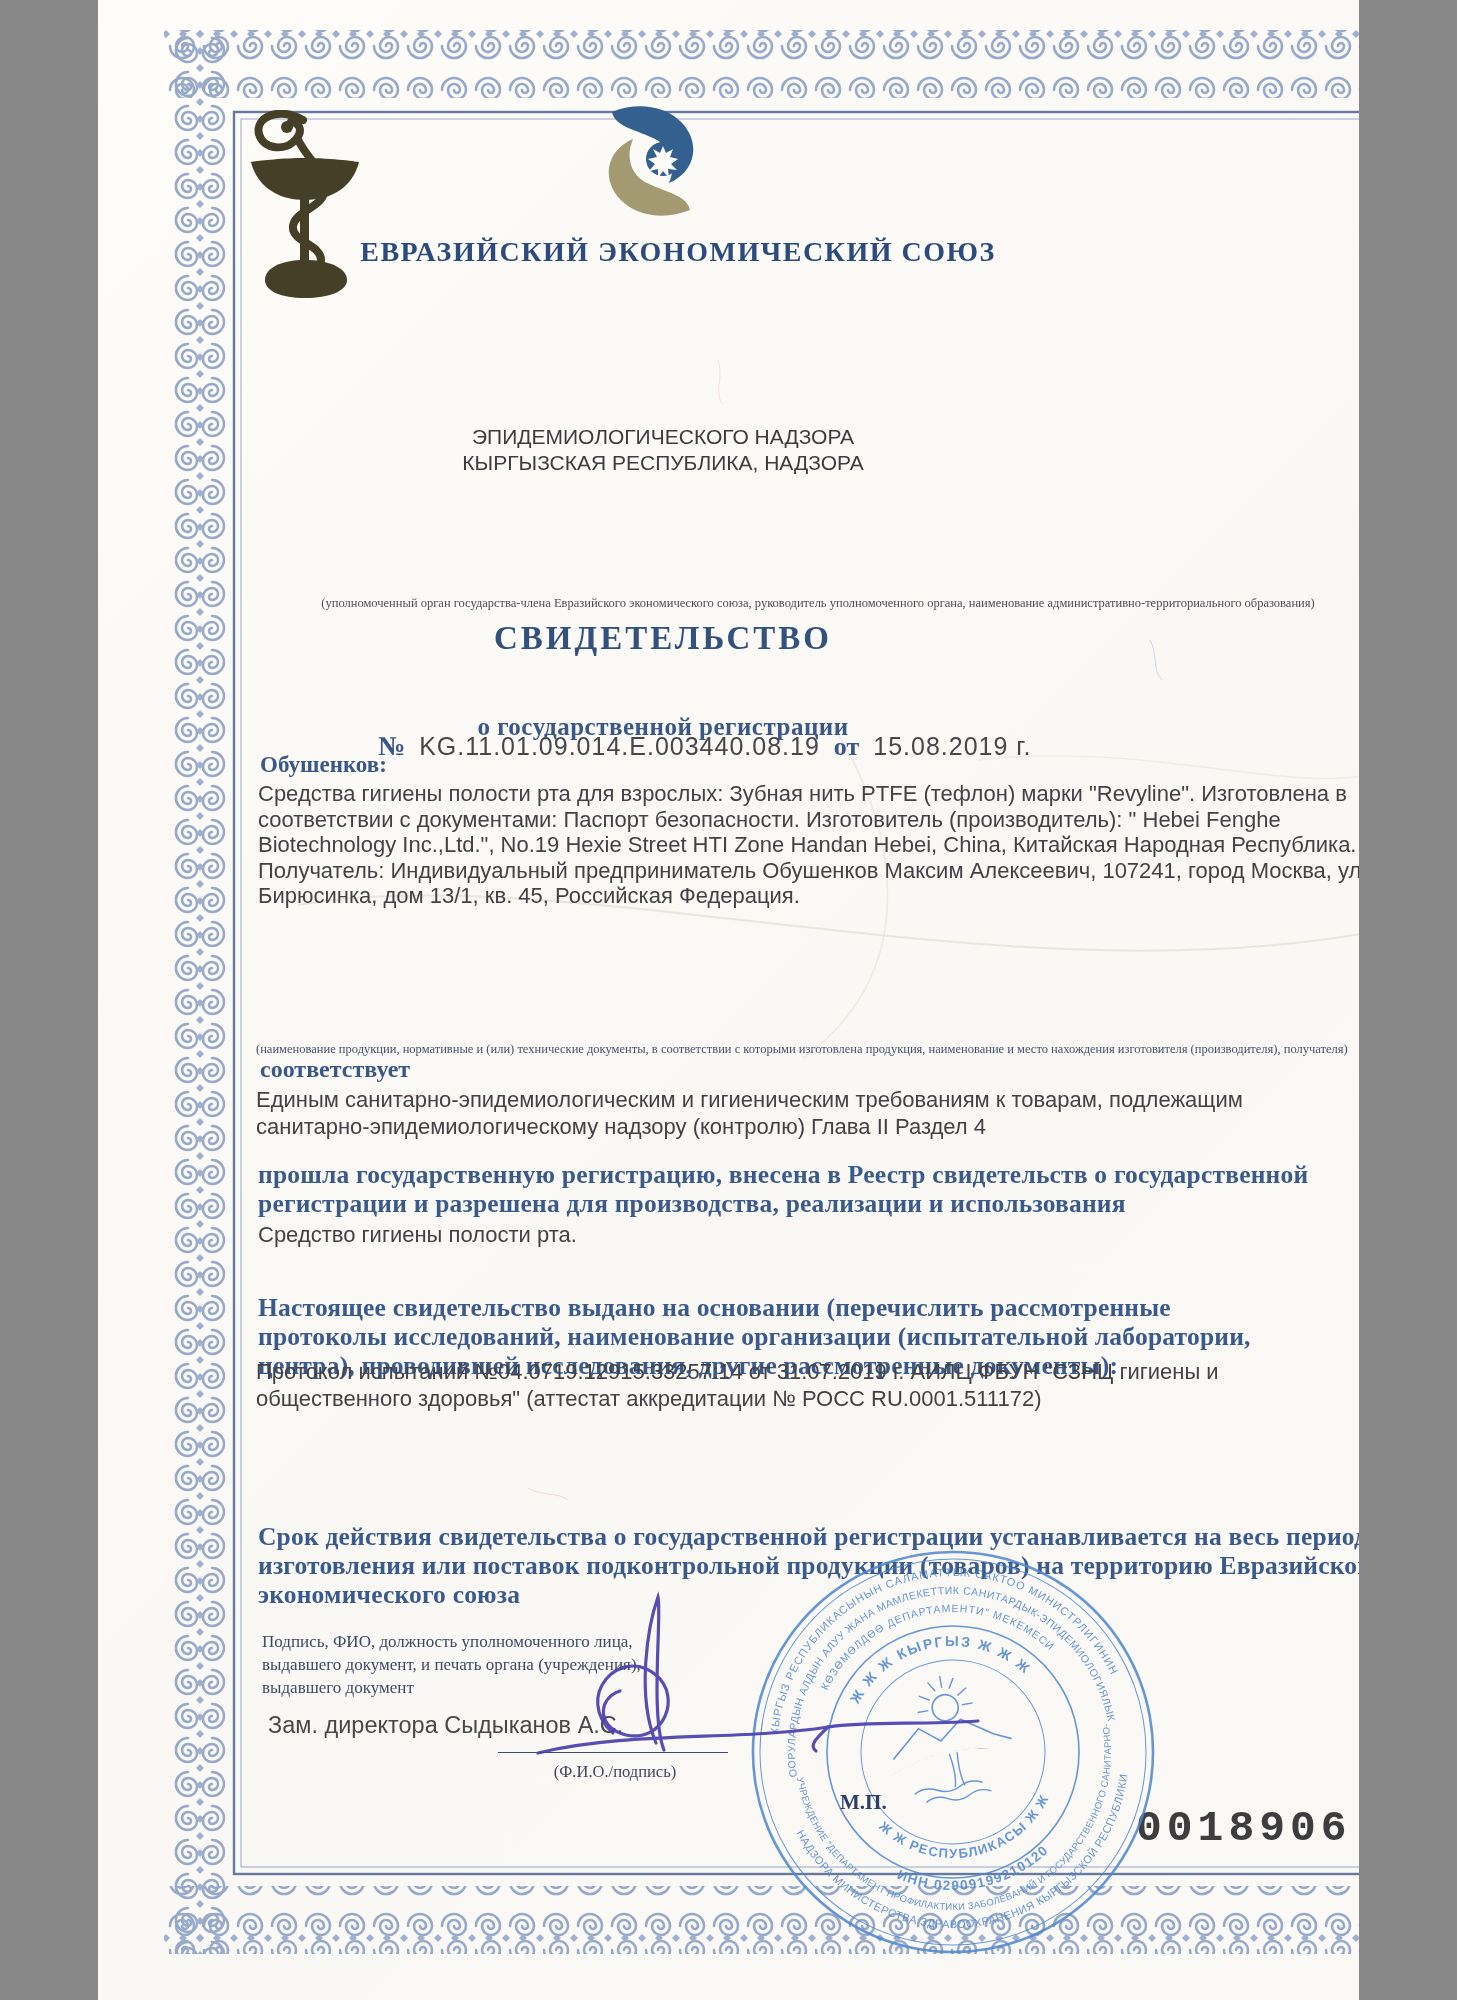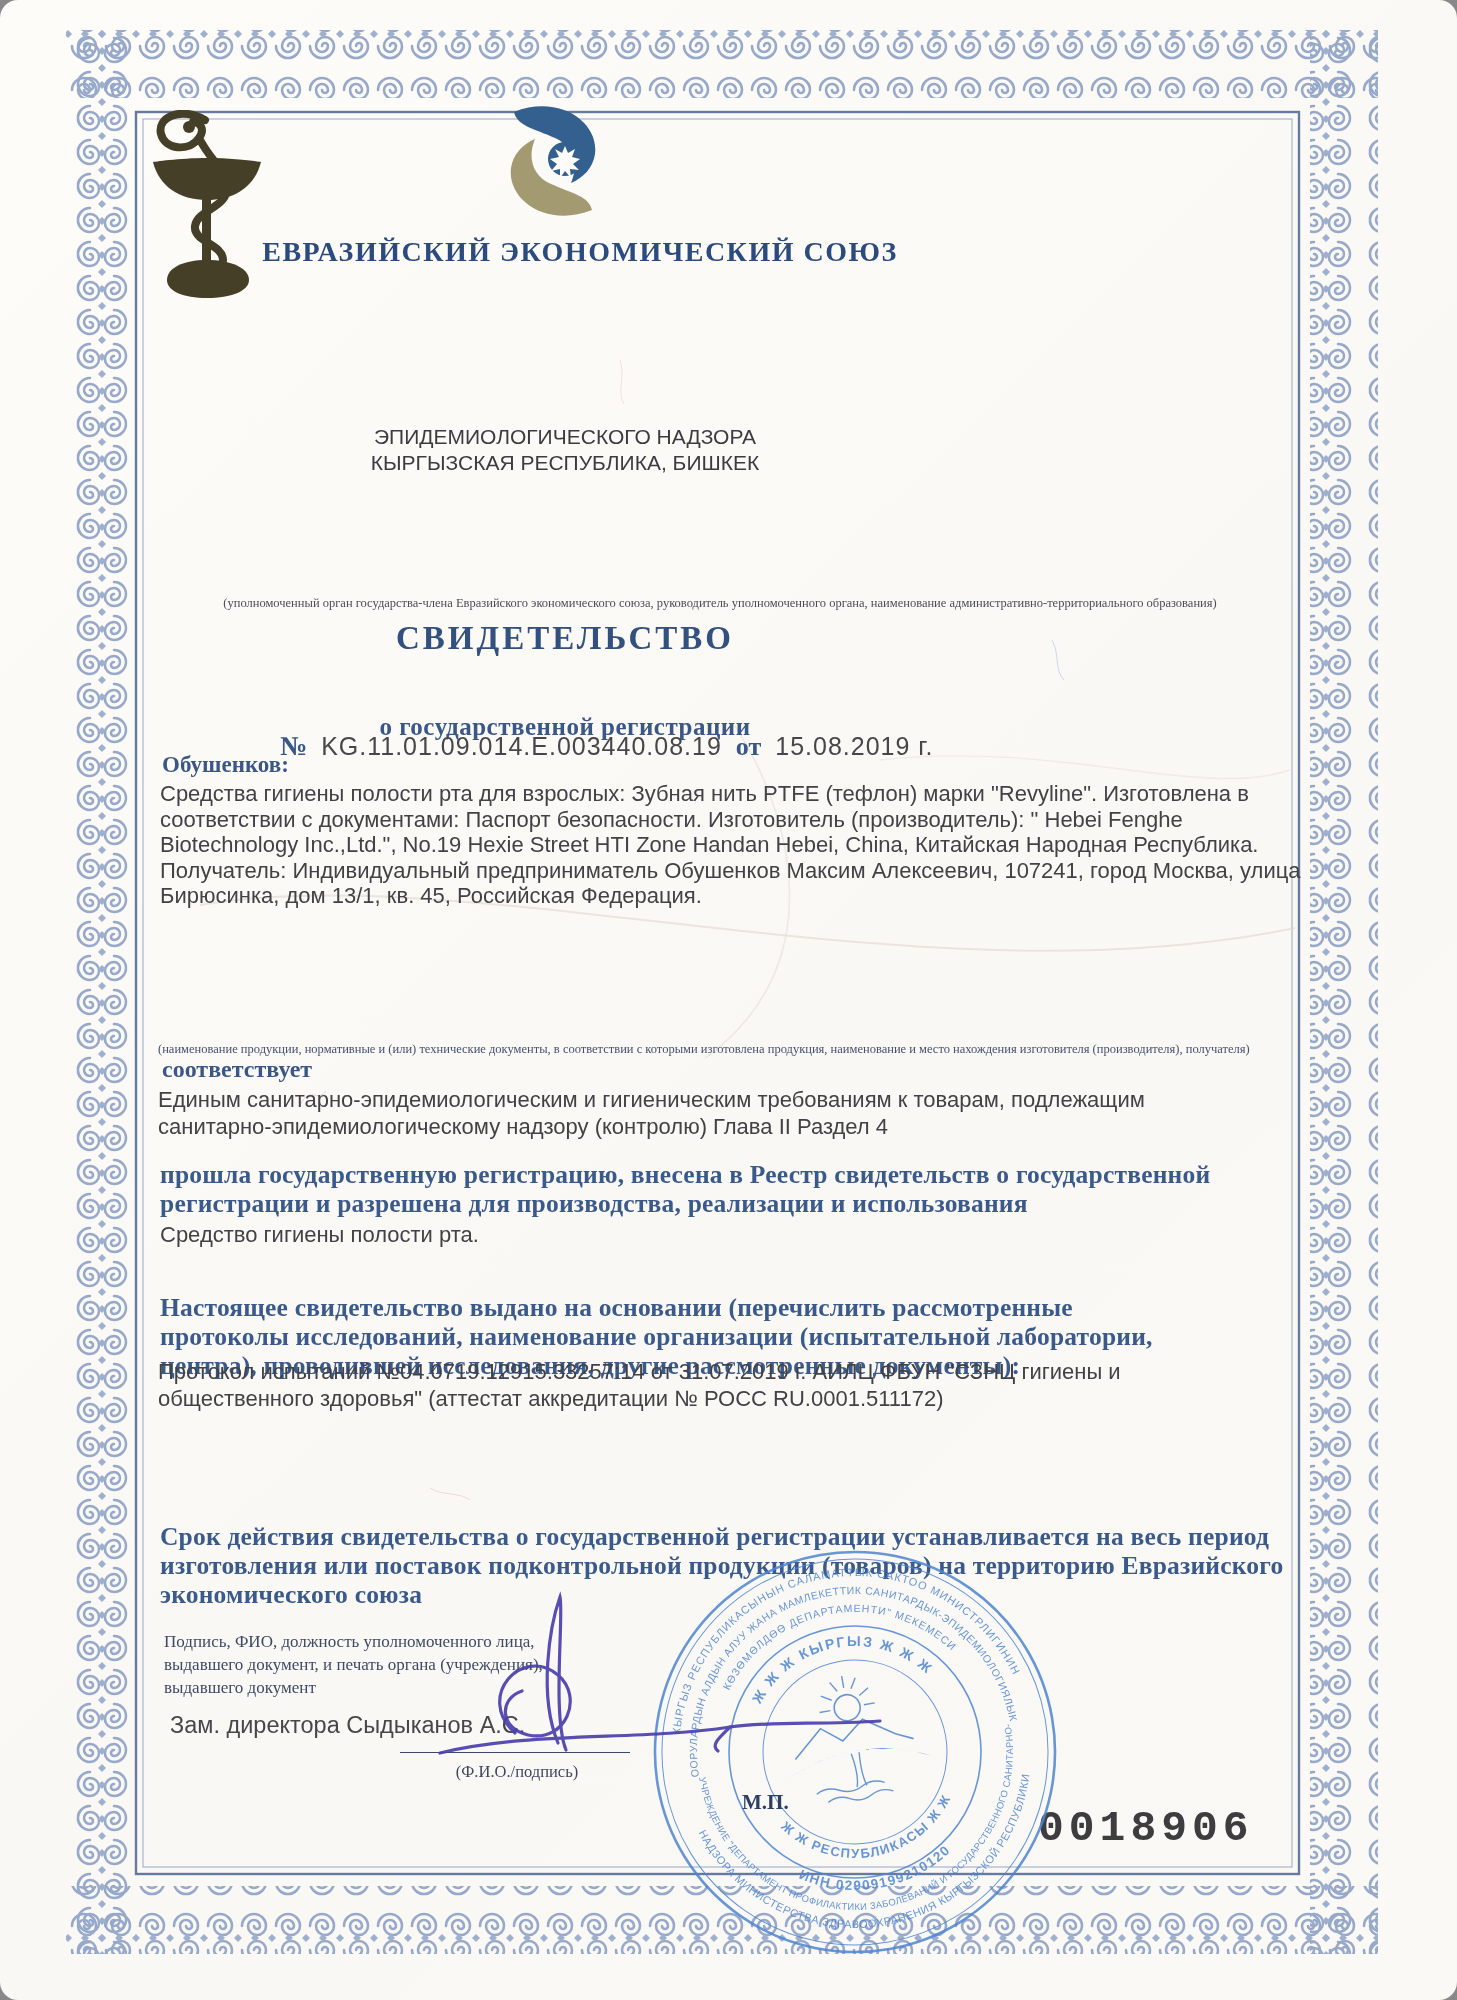--- a/index.html
+++ b/index.html
@@ -1,18 +1,18 @@
 <!DOCTYPE html>
 <html><head>
 <meta charset="utf-8">
 <style>
   html,body{margin:0;padding:0;background:#888;}
-  .page{position:relative;width:1457px;height:2000px;margin:0 auto;
+  .page{position:relative;width:1261px;height:2000px;margin:0 auto;
     background:linear-gradient(135deg,#fdfcf9 0%,#faf8f4 55%,#fbf9f5 100%);
-    overflow:hidden;font-family:"Liberation Sans",sans-serif;border-radius:18px;}
+    overflow:hidden;font-family:"Liberation Sans",sans-serif;}
   .abs{position:absolute;}
   .bg-svg{position:absolute;left:0;top:0;z-index:0;}
   .z1{z-index:1;} .z2{z-index:2;} .z3{z-index:3;} .z4{z-index:4;}
 
   .serifblue{font-family:"Liberation Serif",serif;font-weight:bold;color:#3a5788;}
   .sansbody{font-family:"Liberation Sans",sans-serif;color:#424246;}
 
   .union-title{left:130px;top:236px;width:900px;text-align:center;
     font-family:"Liberation Serif",serif;font-weight:bold;font-size:28px;
     letter-spacing:1.5px;color:#2b4a7e;}
@@ -105,21 +105,21 @@
     <path d="M27,10 C72,-8 112,20 108,52 C106,66 96,76 84,81 C92,62 86,44 68,36 C48,27 30,24 27,10 Z" fill="#33608e"></path>
     <path d="M105,108 C60,126 20,98 24,66 C26,52 36,42 48,37 C40,56 46,74 64,82 C84,91 102,94 105,108 Z" fill="#a39a72"></path>
     <circle cx="78" cy="57" r="17" fill="#33608e"></circle>
     <path d="M78,44 l3,7 7,-4 -3,8 8,2 -7,5 6,6 -9,-1 1,9 -6,-7 -5,7 0,-9 -9,2 6,-7 -7,-5 9,-2 -4,-8 7,4 Z" fill="#fdfcf9"></path>
   </svg>
 
   <div class="abs z1 union-title">ЕВРАЗИЙСКИЙ ЭКОНОМИЧЕСКИЙ СОЮЗ</div>
 
   <div class="abs z1 dept">
     <div>ЭПИДЕМИОЛОГИЧЕСКОГО НАДЗОРА</div>
-    <div>КЫРГЫЗСКАЯ РЕСПУБЛИКА, БИШКЕК</div>
+    <div>КЫРГЫЗСКАЯ РЕСПУБЛИКА, НАДЗОРА</div>
   </div>
 
   <div class="abs z1 smallprint sp1">(уполномоченный орган государства-члена Евразийского экономического союза, руководитель уполномоченного органа, наименование административно-территориального образования)</div>
 
   <div class="abs z1 serifblue cert-title">СВИДЕТЕЛЬСТВО</div>
   <div class="abs z1 serifblue cert-sub">о государственной регистрации</div>
 
   <div class="abs z1 serifblue numline">
     <span class="no">№</span>
     <span class="val">KG.11.01.09.014.E.003440.08.19</span>

